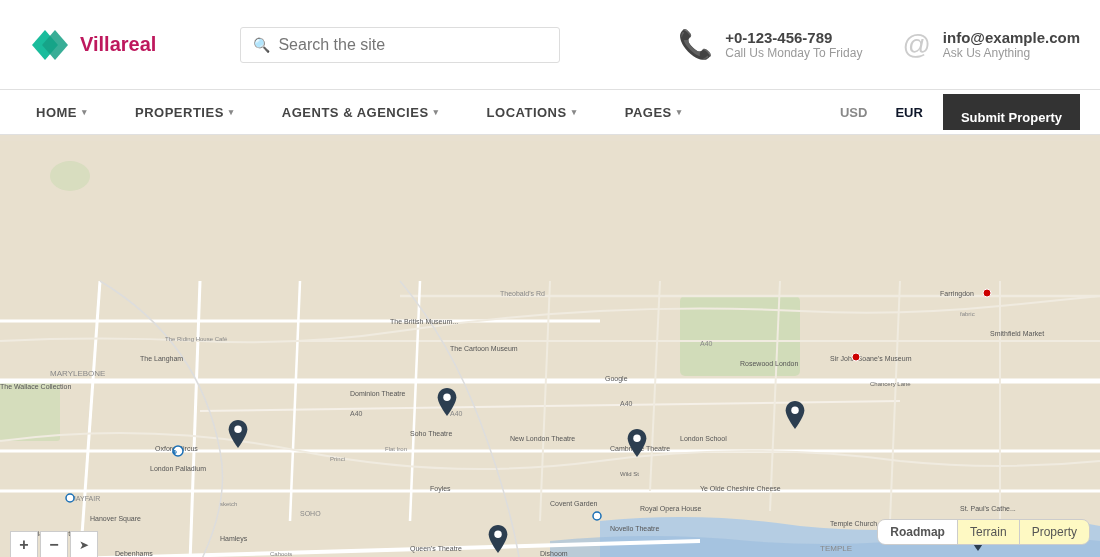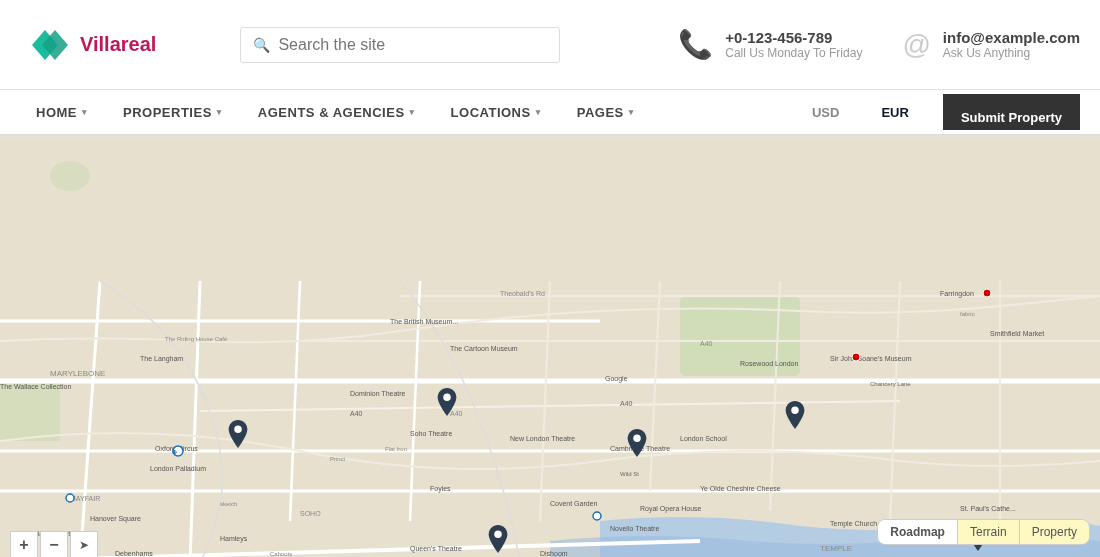--- a/index.html
+++ b/index.html
@@ -80,21 +80,21 @@
       display: flex;
       align-items: center;
       height: 45px;
       background: #fff;
       border-bottom: 1px solid #e0e0e0;
       padding: 0 20px;
     }
     .nav-items {
       display: flex;
       align-items: center;
-      gap: 4px;
+      gap: 16px;
       flex: 1;
     }
     .nav-item {
       display: flex;
       align-items: center;
       gap: 5px;
       padding: 0 16px;
       height: 45px;
       font-size: 13px;
       font-weight: 600;
@@ -103,21 +103,21 @@
       text-transform: uppercase;
       letter-spacing: 0.5px;
     }
     .nav-arrow {
       font-size: 9px;
       color: #888;
     }
     .nav-right {
       display: flex;
       align-items: center;
-      gap: 26px;
+      gap: 12px;
       margin-left: auto;
     }
     .currency-btn {
       padding: 4px 8px;
       font-size: 13px;
       font-weight: 600;
       color: #888;
       cursor: pointer;
       background: none;
       border: none;

